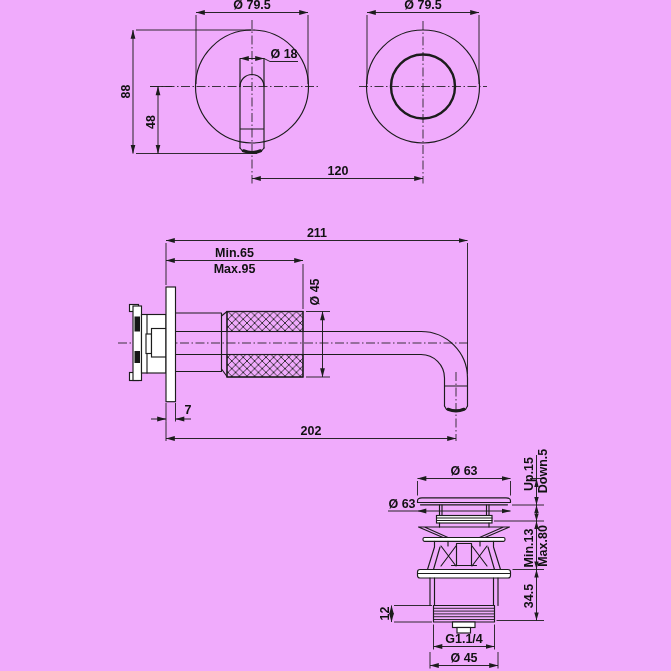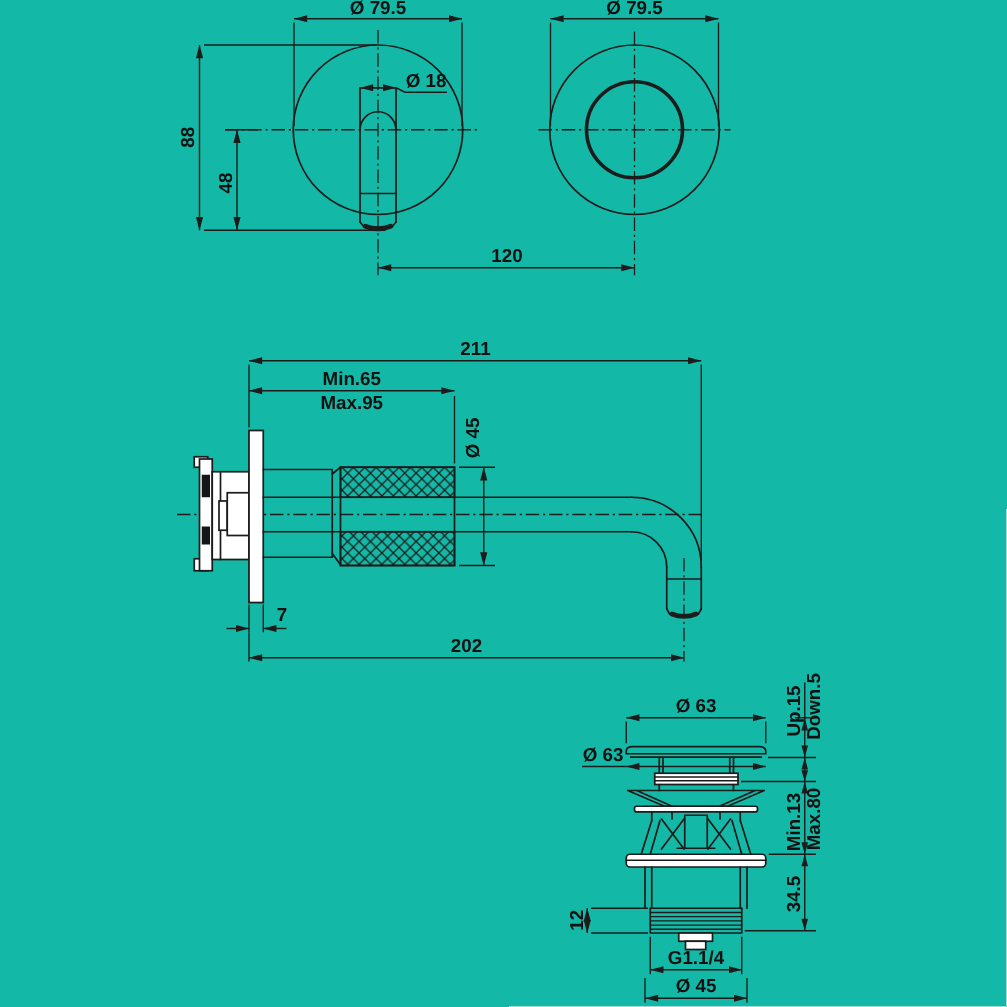--- a/index.html
+++ b/index.html
@@ -1,16 +1,16 @@
 <!DOCTYPE html>
 <html><head>
 <meta charset="utf-8">
 <style>
   html,body{margin:0;padding:0;background:#fff;}
-  .stage{position:relative;width:671px;height:671px;background:#14b8a6;overflow:hidden;
+  .stage{position:relative;width:671px;height:671px;background:#f0abfc;overflow:hidden;
          font-family:"Liberation Sans", sans-serif;}
   svg text{font-family:"Liberation Sans", sans-serif;font-size:12.5px;font-weight:600;fill:#111;}
   .ln{stroke:#1c1c1c;stroke-width:1.15;fill:none;stroke-linecap:round;}
   .lnf{stroke:#1c1c1c;stroke-width:1.15;fill:#ffffff;}
   .thick{stroke:#1c1c1c;stroke-width:2.4;fill:none;}
   .tip{stroke:#1c1c1c;stroke-width:3.2;fill:none;stroke-linecap:round;}
   .dim{stroke:#1c1c1c;stroke-width:0.95;fill:none;}
   .ext{stroke:#1c1c1c;stroke-width:0.9;fill:none;}
   .cl{stroke:#1c1c1c;stroke-width:0.85;fill:none;stroke-dasharray:9 2.5 1.5 2.5;}
   .dark{fill:#161616;stroke:none;}

